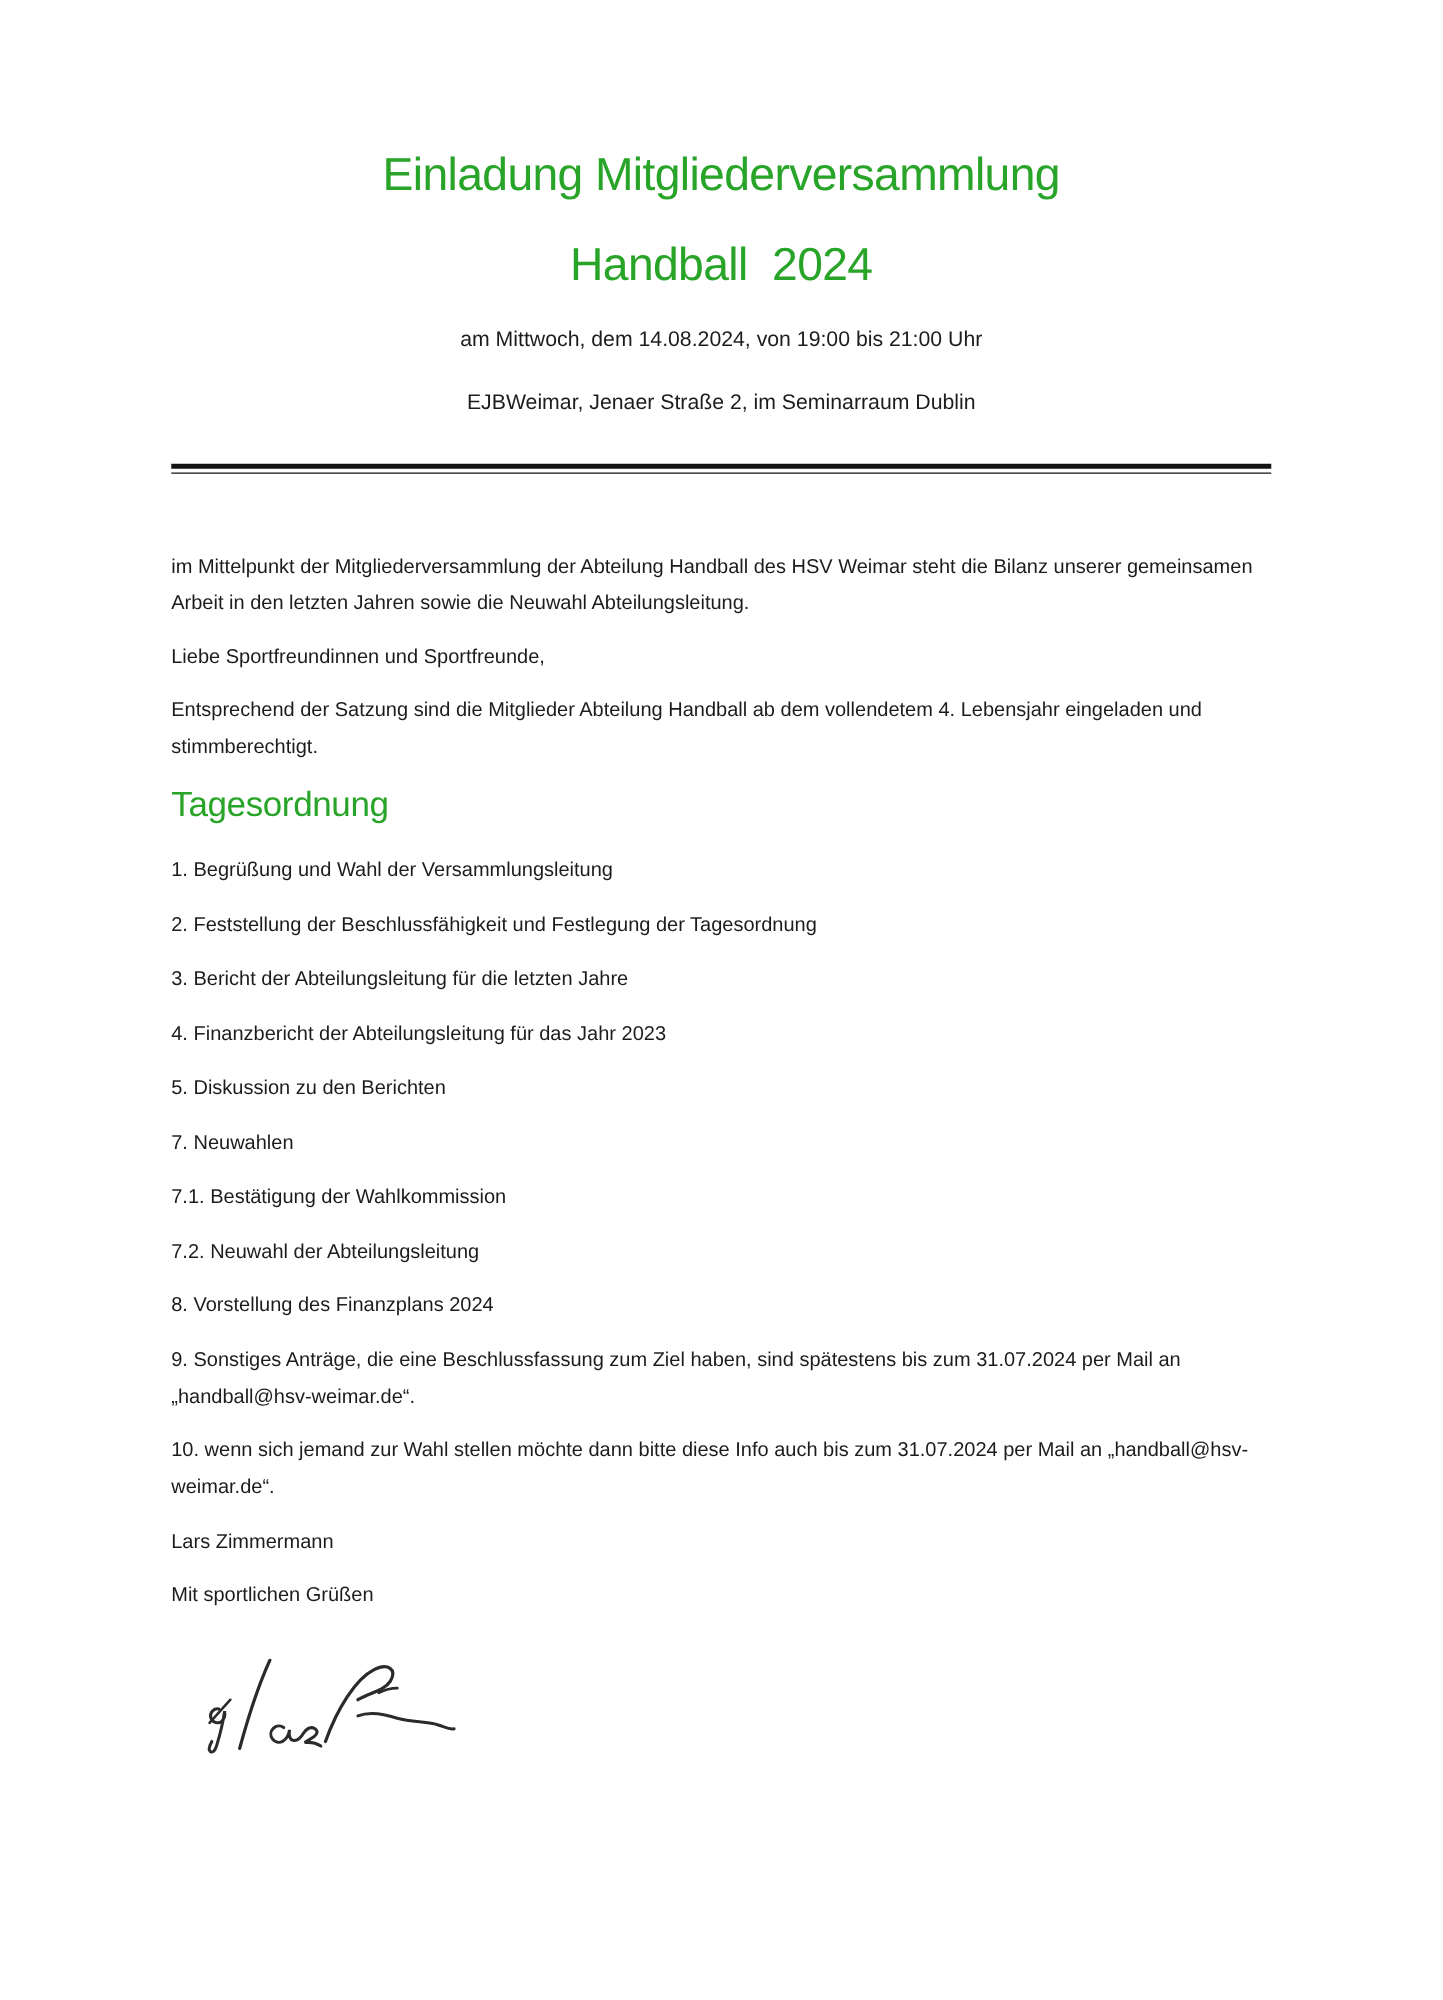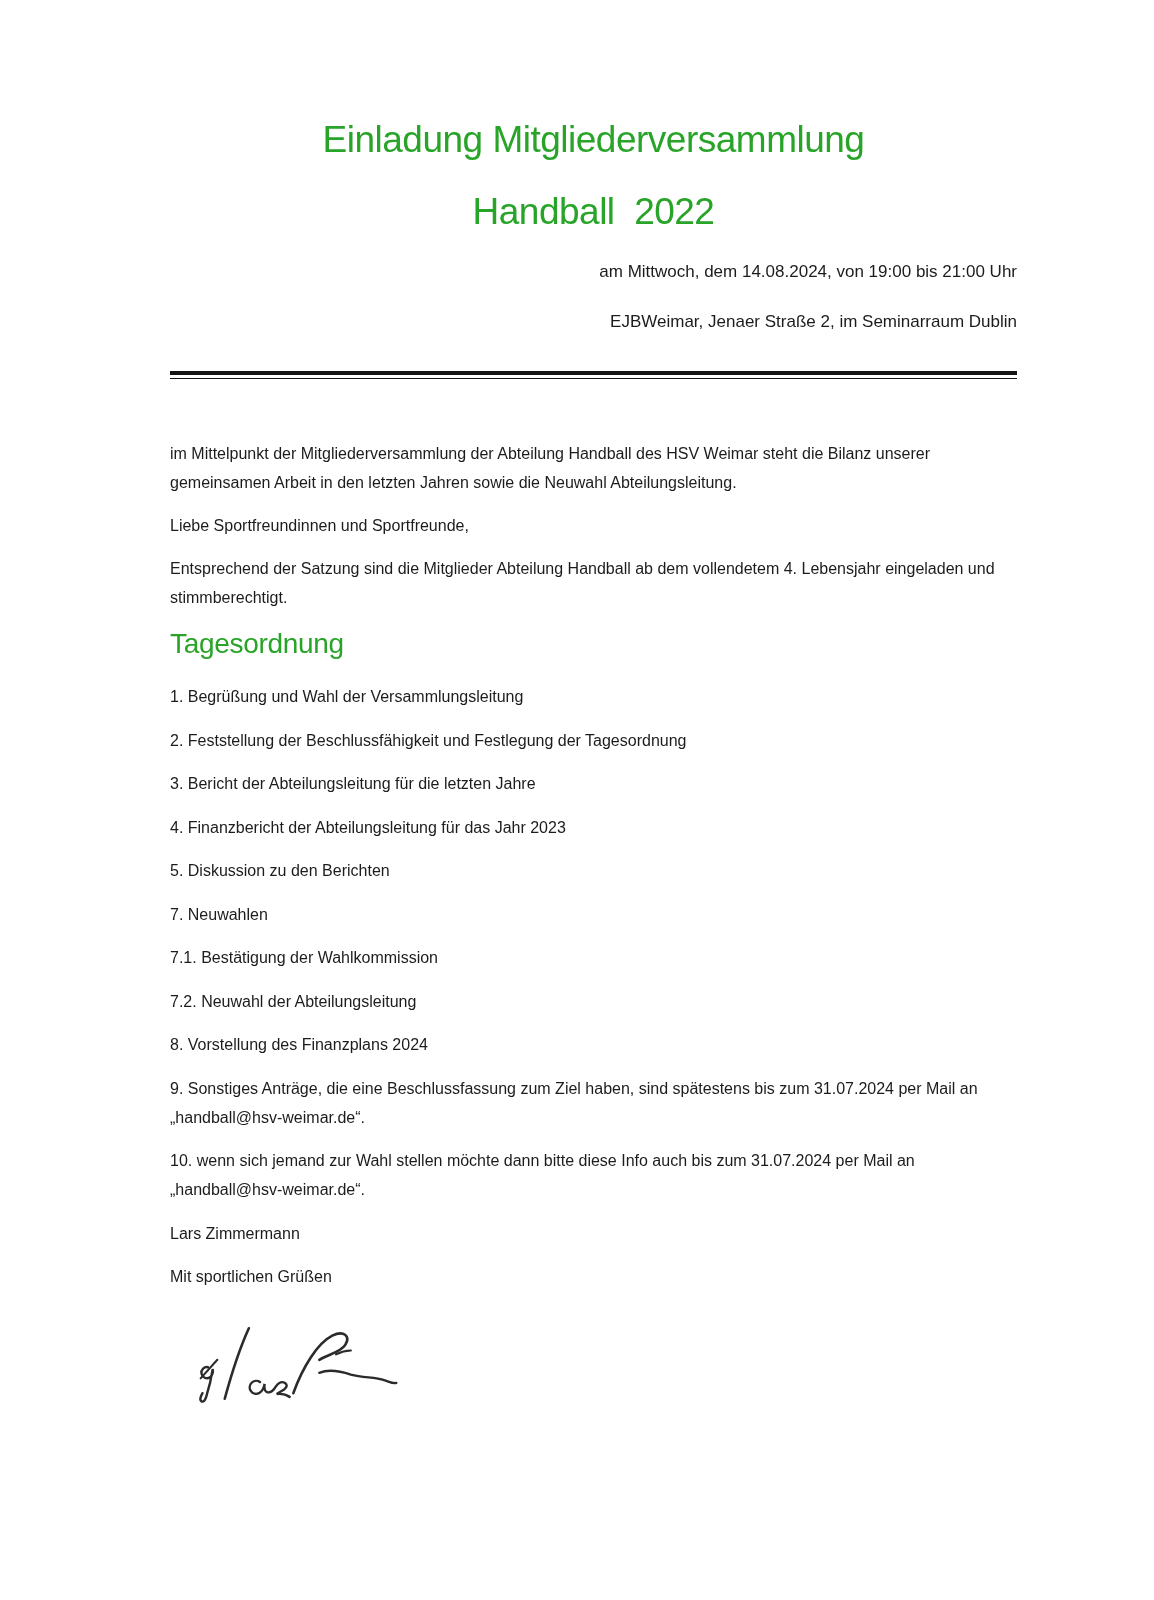--- a/index.html
+++ b/index.html
@@ -9,21 +9,20 @@
   }
   .page {
     position: relative;
     width: 1154px;
     height: 1600px;
     background: #ffffff;
     font-family: "Liberation Sans", sans-serif;
     color: #1c1c1c;
     overflow: hidden;
     box-sizing: border-box;
-    padding-left: 33px;
   }
   .content {
     padding: 118px 137px 0 137px;
   }
   .doc-title {
     margin: 0 0 28px 0;
     text-align: center;
     font-size: 37px;
     font-weight: 500;
     letter-spacing: -0.5px;
@@ -31,21 +30,21 @@
     white-space: pre-wrap;
   }
   .doc-title.second {
     margin-bottom: 26px;
   }
   .green {
     color: #28a428;
   }
   .sub-line {
     margin: 0 0 27px 0;
-    text-align: right;
+    text-align: center;
     font-size: 17px;
     line-height: 23px;
     color: #1c1c1c;
   }
   .sub-line.last {
     margin-bottom: 0;
   }
   .rule {
     margin-top: 38px;
     height: 3px;
@@ -93,21 +92,21 @@
     line-height: 29px;
   }
 </style>
 </head>
 <body>
 
 <div class="page">
   <div class="content">
 
     <h1 class="doc-title green">Einladung Mitgliederversammlung</h1>
-    <h2 class="doc-title green second">Handball  2022</h2>
+    <h2 class="doc-title green second">Handball  2024</h2>
 
     <p class="sub-line">am Mittwoch, dem 14.08.2024, von 19:00 bis 21:00 Uhr</p>
     <p class="sub-line last">EJBWeimar, Jenaer Straße 2, im Seminarraum Dublin</p>
 
     <div class="rule"></div>
 
     <div class="body-block">
       <p class="para">im Mittelpunkt der Mitgliederversammlung der Abteilung Handball des HSV Weimar steht die Bilanz unserer gemeinsamen Arbeit in den letzten Jahren sowie die Neuwahl Abteilungsleitung.</p>
       <p class="para">Liebe Sportfreundinnen und Sportfreunde,</p>
       <p class="para">Entsprechend der Satzung sind die Mitglieder Abteilung Handball ab dem vollendetem 4. Lebensjahr eingeladen und stimmberechtigt.</p>

